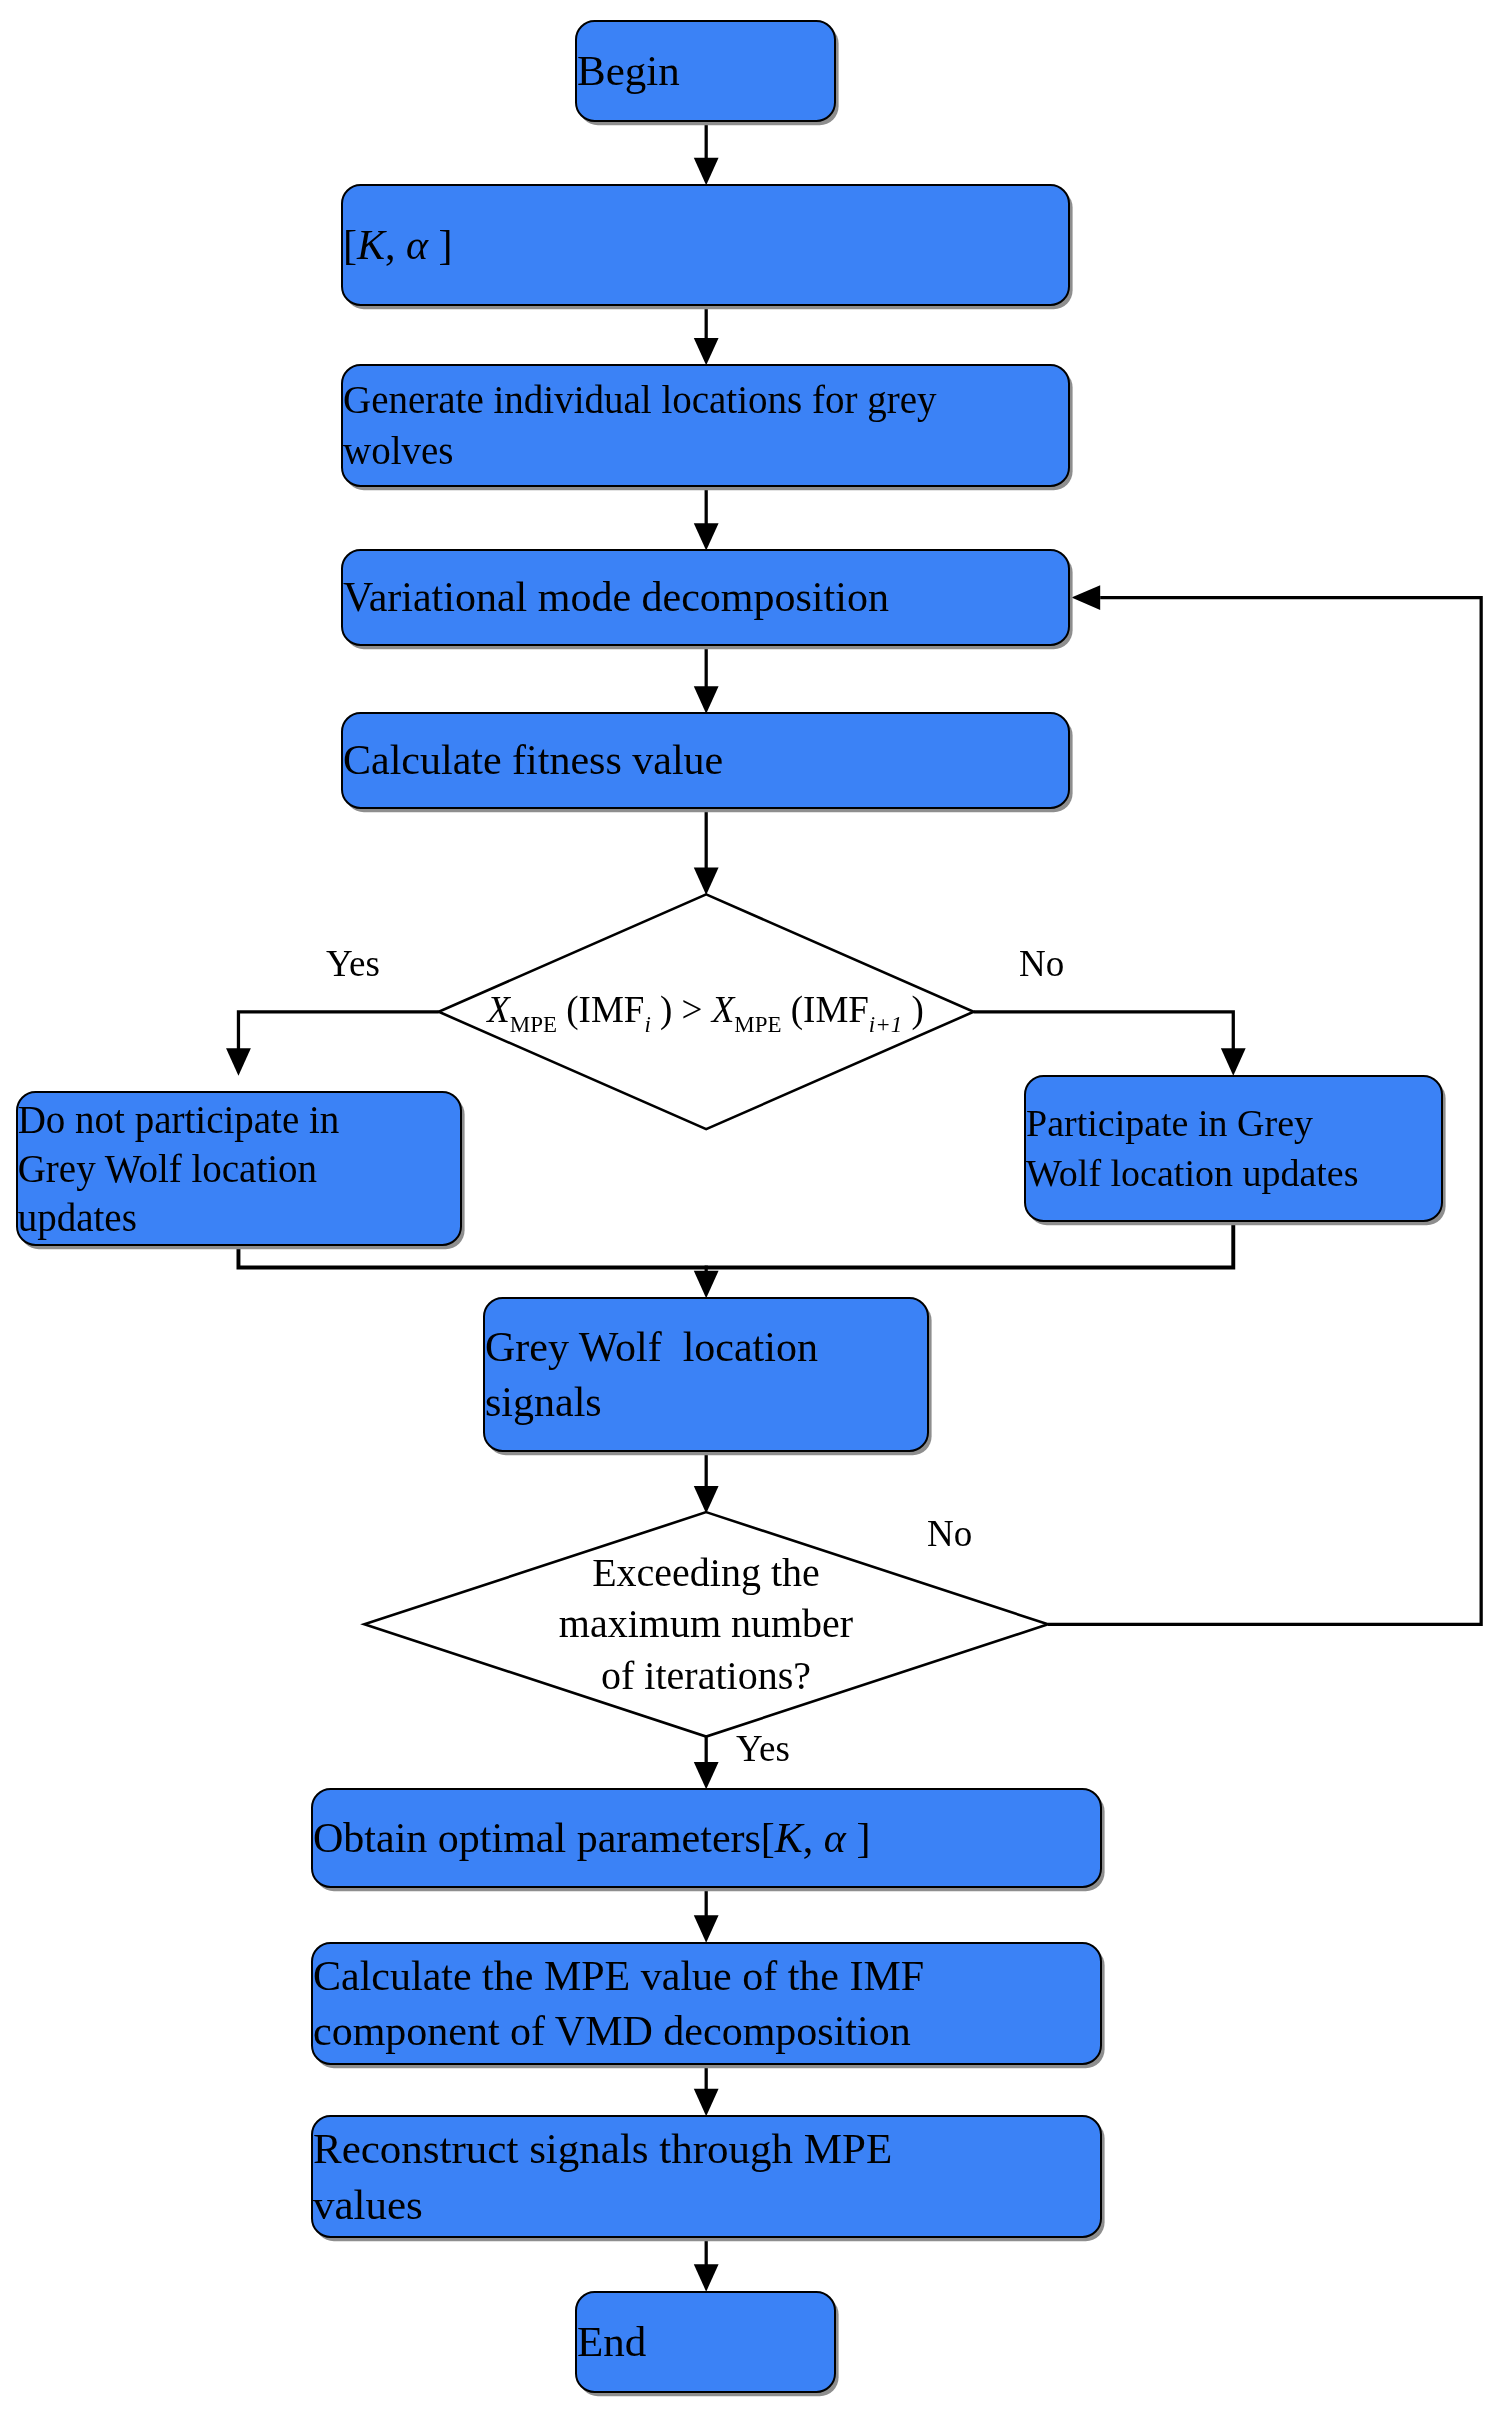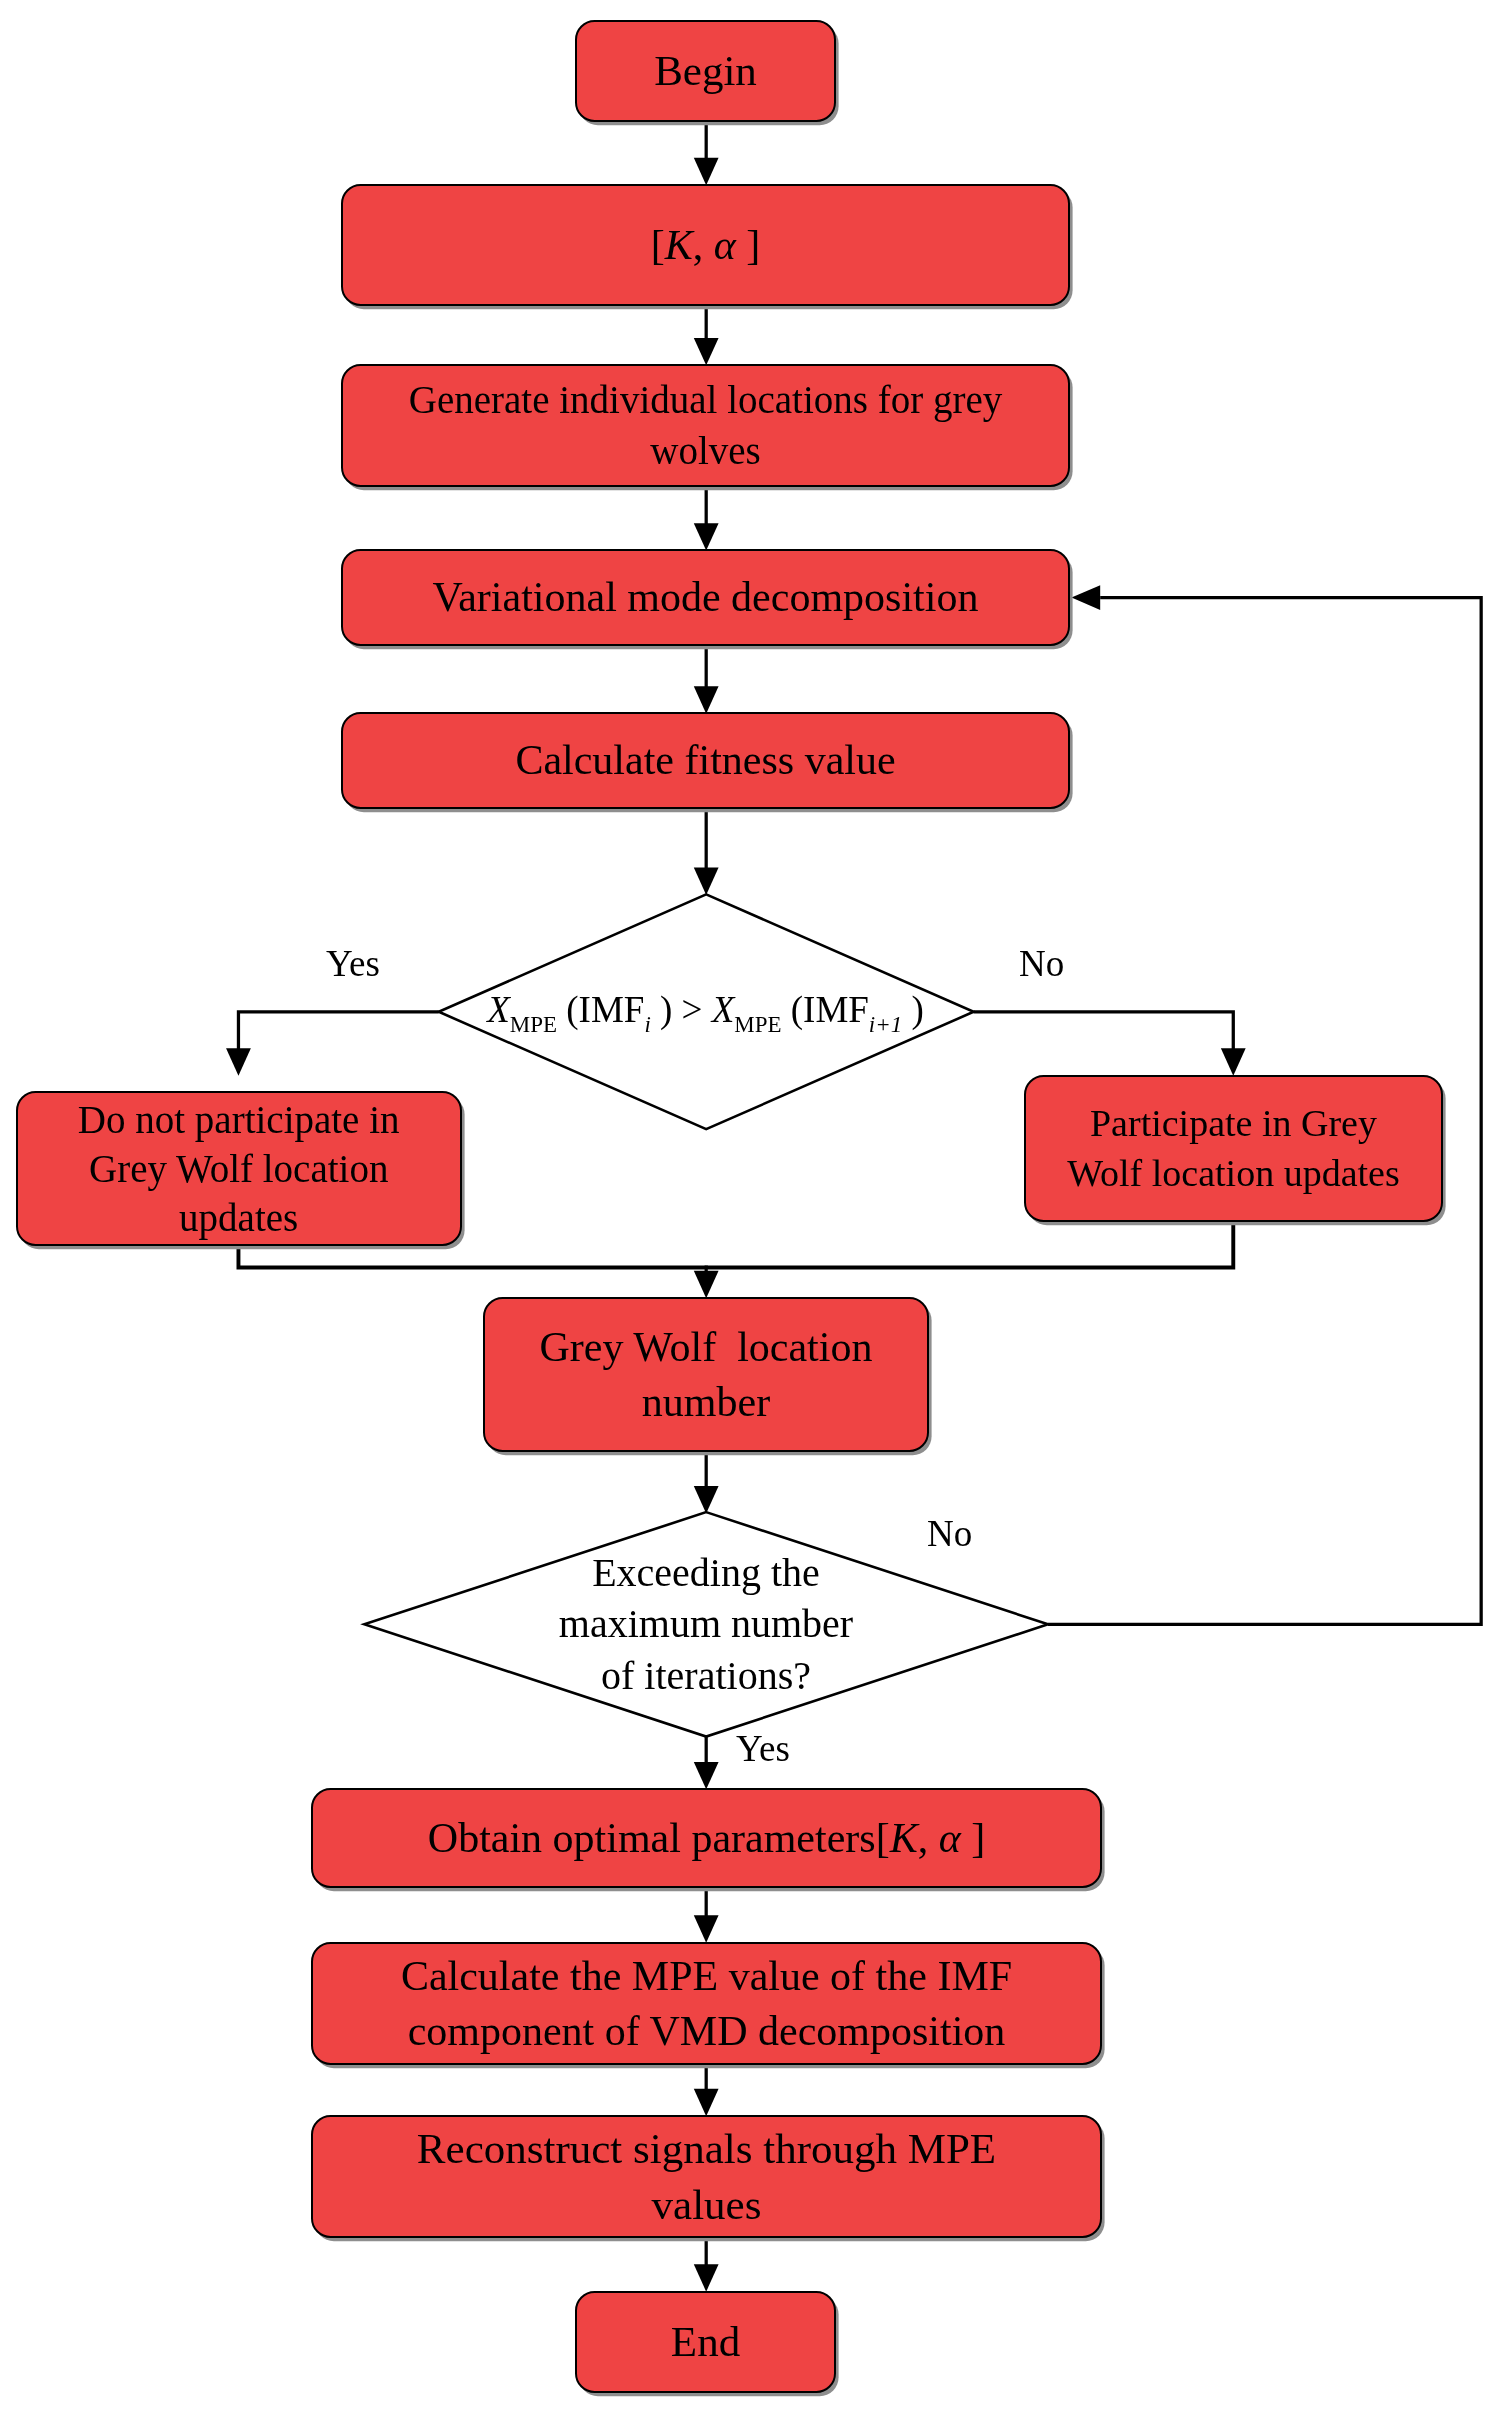--- a/index.html
+++ b/index.html
@@ -13,27 +13,27 @@
     overflow: hidden;
   }
   #edges {
     position: absolute;
     left: 0; top: 0;
     width: 1505px; height: 2413px;
   }
   .box {
     position: absolute;
     box-sizing: border-box;
-    background: #ef4444;
+    background: #3b82f6;
     border: 2.6px solid #000000;
     border-radius: 19.6px;
     box-shadow: 3.3px 3.9px 0 -0.7px #8e8e8e;
     display: flex;
     flex-direction: column;
-    align-items: center;
+    align-items: flex-start;
     justify-content: center;
     text-align: center;
     font-size: 42px;
     line-height: 1.3;
   }
   .box .ln { display: block; white-space: pre; }
   .dtext {
     position: absolute;
     display: flex;
     flex-direction: column;
@@ -146,21 +146,21 @@
     <span class="ln">updates</span>
   </div>
 
   <div class="box" id="node-participate" style="left:1024px; top:1075px; width:419px; height:147px;">
     <span class="ln">Participate in Grey</span>
     <span class="ln">Wolf location updates</span>
   </div>
 
   <div class="box" id="node-gw-update" style="left:483px; top:1297px; width:446px; height:155px;">
     <span class="ln">Grey Wolf  location</span>
-    <span class="ln">number</span>
+    <span class="ln">signals</span>
   </div>
 
   <div class="dtext" style="left:364px; top:1512px; width:684px; height:224px;">
     <span class="ln">Exceeding the</span>
     <span class="ln">maximum number</span>
     <span class="ln">of iterations?</span>
   </div>
 
   <div class="box" id="node-mpe-calc" style="left:311px; top:1942px; width:791px; height:123px;">
     <span class="ln">Calculate the MPE value of the IMF</span>

